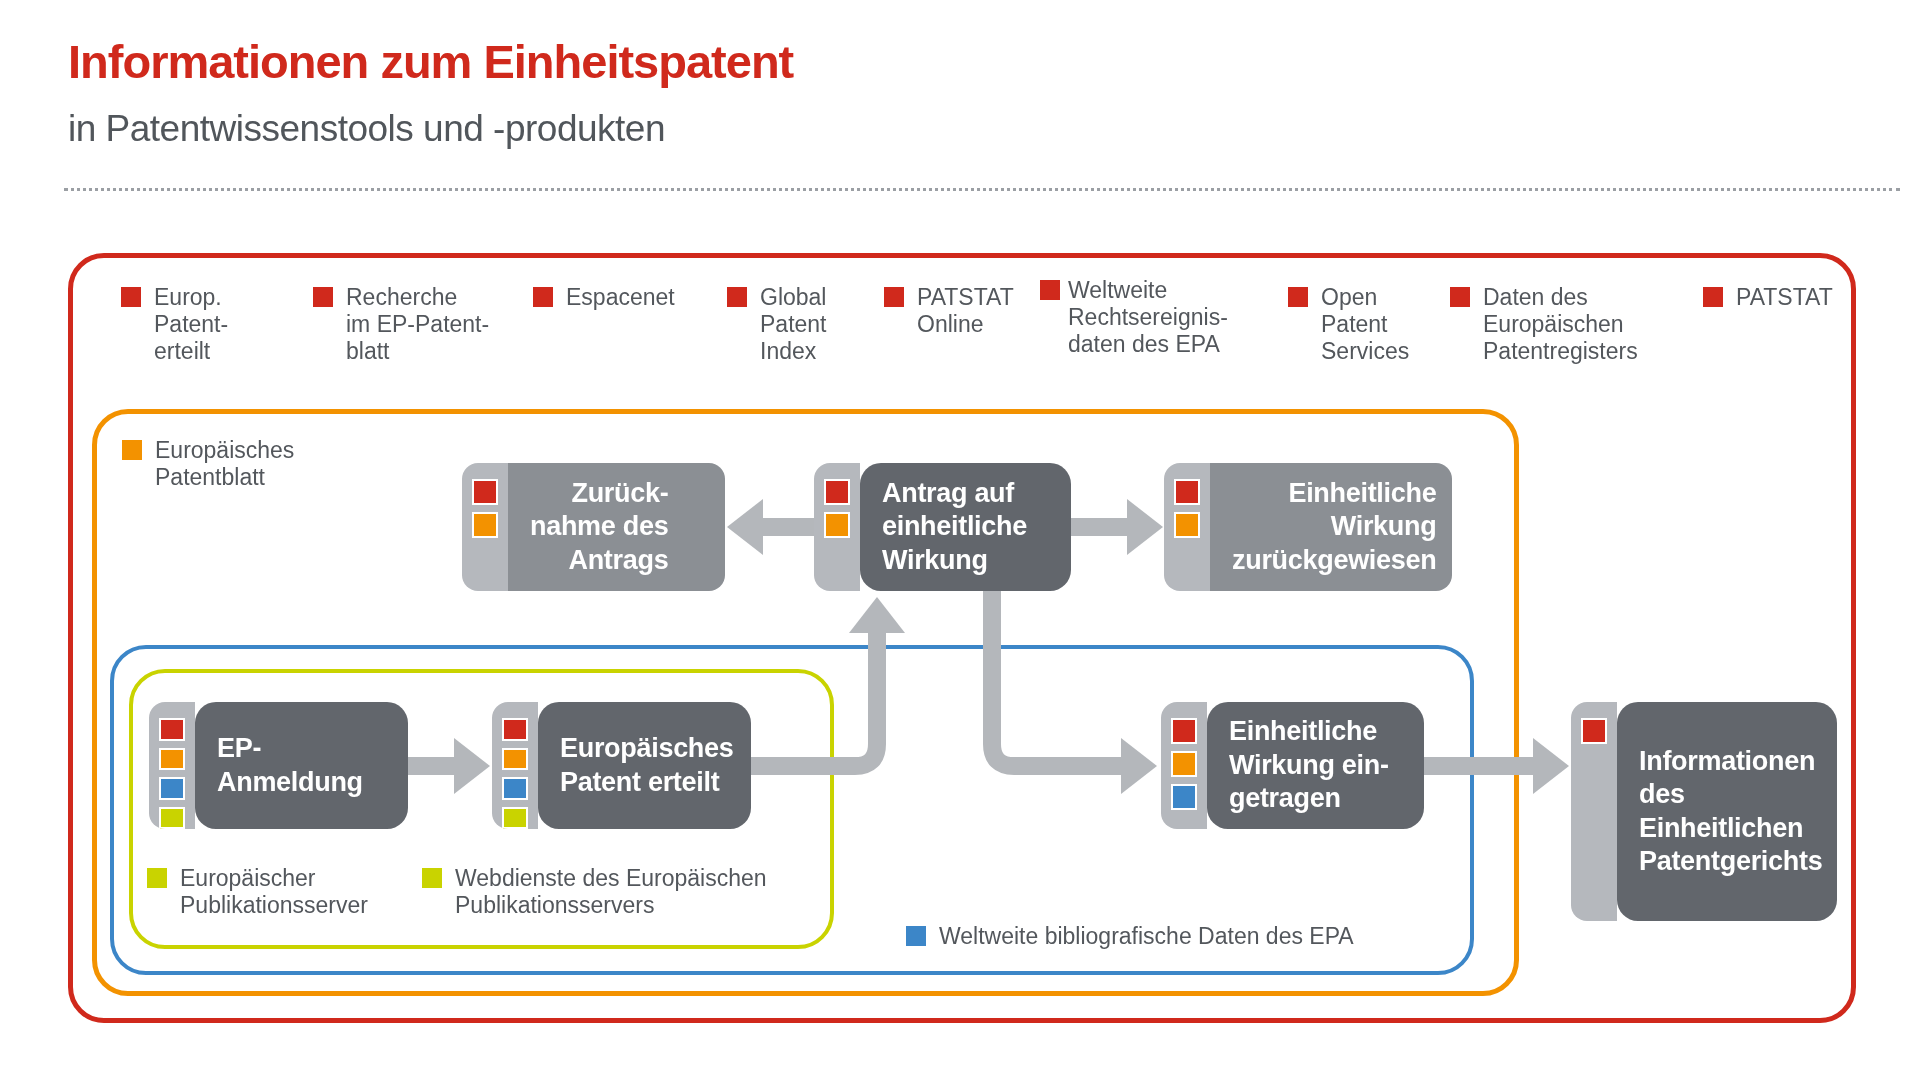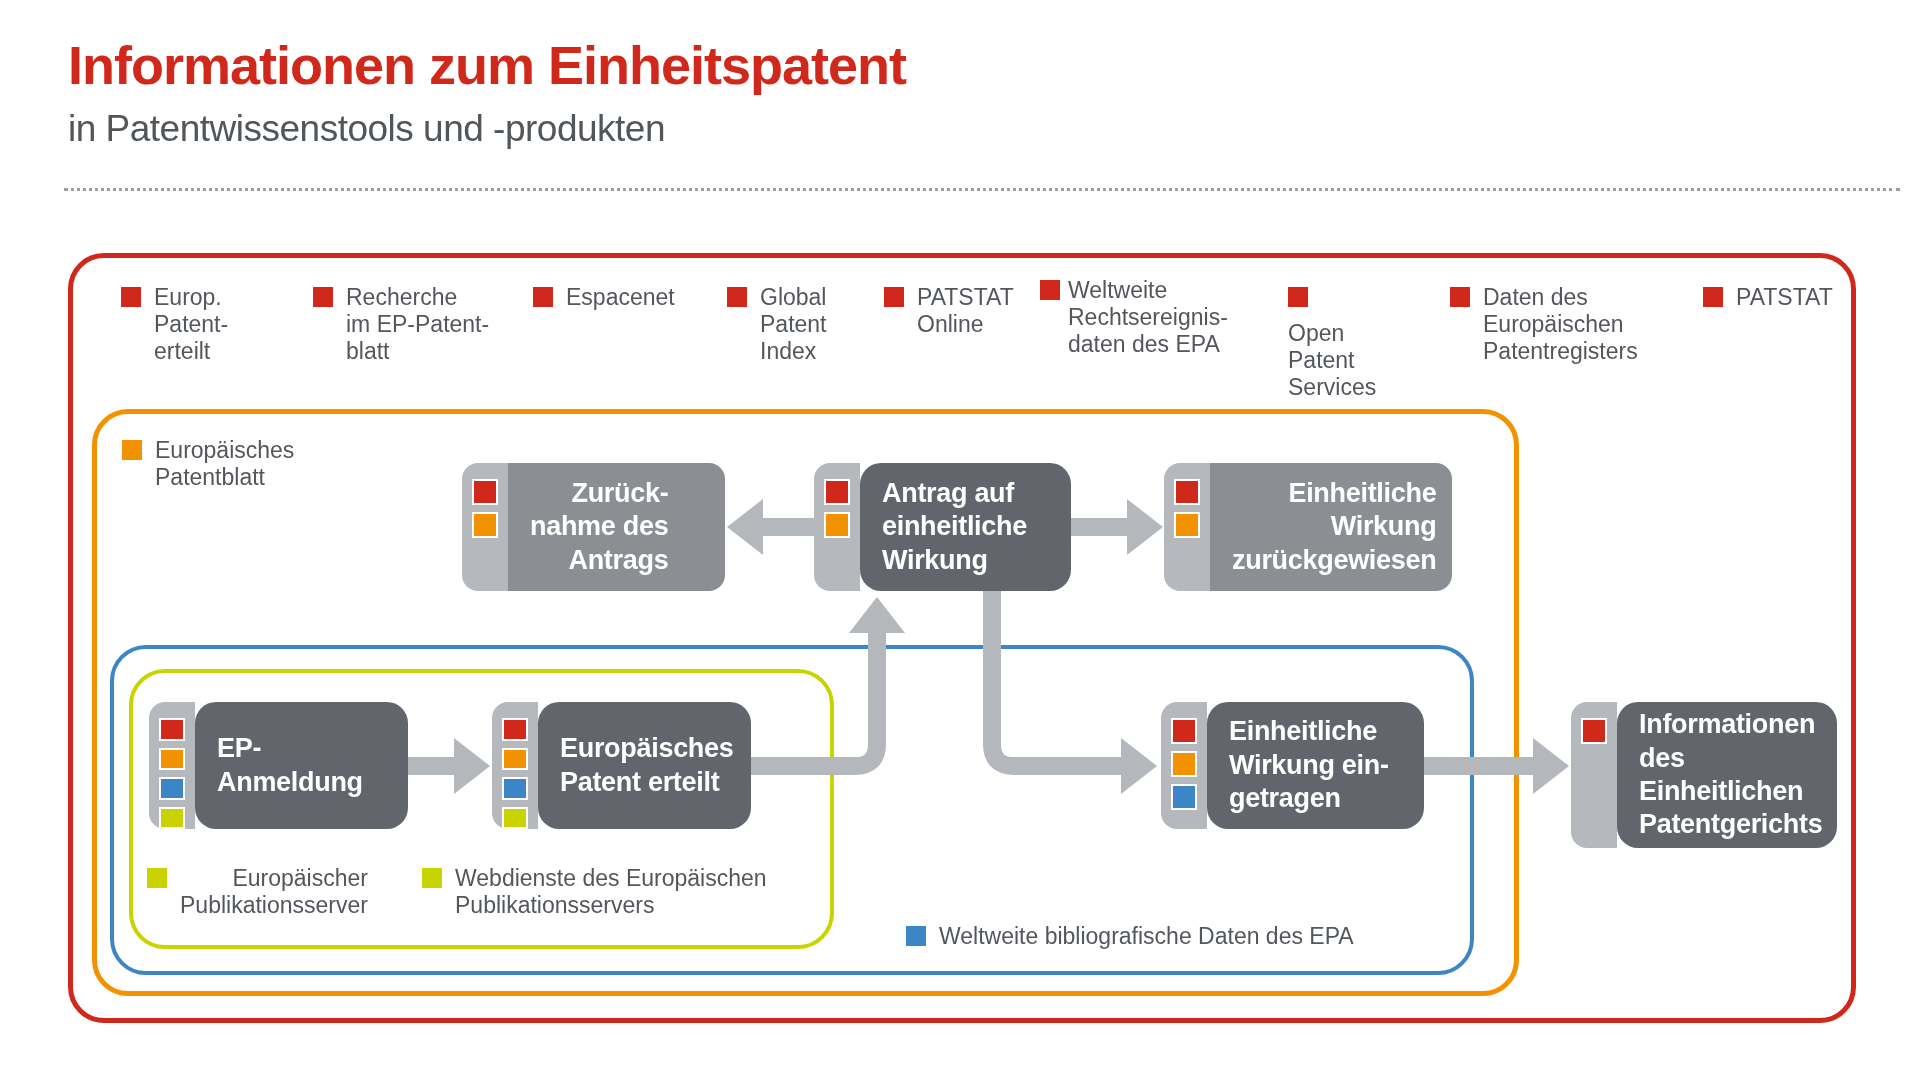--- a/index.html
+++ b/index.html
@@ -1,19 +1,19 @@
 <!DOCTYPE html>
 <html style="--red: #d0291c; --orange: #f39200; --blue: #3c86c8; --green: #c9d300; --box-dark: #62666c; --box-medium: #8b8f94; --strip: #b5b8bd; --arrow: #b4b7bb; --text: #53575c;"><head>
 <meta charset="utf-8">
 <style>
   html,body{margin:0;padding:0;background:#ffffff;}
   body{width:1920px;height:1080px;font-family:"Liberation Sans",sans-serif;color:#53575c;}
   .stage{position:relative;width:1920px;height:1080px;overflow:hidden;background:#fff;}
 
-  .title{position:absolute;left:68px;top:34px;font-size:54px;font-weight:bold;
+  .title{position:absolute;left:68px;top:34px;font-size:47px;font-weight:bold;
          color:var(--red);letter-spacing:-1px;}
   .subtitle{position:absolute;left:68px;top:108px;font-size:37px;font-weight:normal;
          color:#51565b;letter-spacing:-0.5px;}
   .rule{position:absolute;left:64px;top:188px;width:1836px;height:0;
          border-top:3px dotted #9b9fa4;}
 
   .frame{position:absolute;border-radius:36px;background:transparent;}
   .frame-red{left:68px;top:253px;width:1778px;height:760px;border:5px solid var(--red);}
   .frame-orange{left:92px;top:409px;width:1417px;height:577px;border:5px solid var(--orange);}
   .frame-blue{left:110px;top:645px;width:1356px;height:322px;border:4px solid var(--blue);}
@@ -99,21 +99,21 @@
     <span class="sq sq-red"></span>
     <span class="lbl">PATSTAT
 Online</span>
   </div>
   <div class="legend" style="left:1040px;top:277px;gap:8px;">
     <span class="sq sq-red"></span>
     <span class="lbl">Weltweite
 Rechtsereignis-
 daten des EPA</span>
   </div>
-  <div class="legend" style="left:1288px;top:284px;flex-direction:column;">
+  <div class="legend" style="left:1288px;top:284px;">
     <span class="sq sq-red"></span>
     <span class="lbl">Open
 Patent
 Services</span>
   </div>
   <div class="legend" style="left:1450px;top:284px;">
     <span class="sq sq-red"></span>
     <span class="lbl">Daten des
 Europäischen
 Patentregisters</span>
@@ -121,21 +121,21 @@
   <div class="legend" style="left:1703px;top:284px;">
     <span class="sq sq-red"></span>
     <span class="lbl">PATSTAT</span>
   </div>
 
   <div class="legend" style="left:122px;top:437px;">
     <span class="sq sq-orange"></span>
     <span class="lbl">Europäisches
 Patentblatt</span>
   </div>
-  <div class="legend" style="left:147px;top:865px;text-align:right;">
+  <div class="legend" style="left:147px;top:865px;">
     <span class="sq sq-green"></span>
     <span class="lbl">Europäischer
 Publikationsserver</span>
   </div>
   <div class="legend" style="left:422px;top:865px;">
     <span class="sq sq-green"></span>
     <span class="lbl">Webdienste des Europäischen
 Publikationsservers</span>
   </div>
   <div class="legend" style="left:906px;top:923px;">
@@ -199,21 +199,21 @@
     <div class="strip">
         <span class="sq sq-red"></span>
         <span class="sq sq-orange"></span>
         <span class="sq sq-blue"></span>
       </div>
     <div class="body">Einheitliche
 Wirkung ein-
 getragen</div>
   </div>
 
-  <div class="fbox fbox-dark" style="left:1571px;top:702px;width:266px;height:146px;">
+  <div class="fbox fbox-dark" style="left:1571px;top:702px;width:266px;height:219px;">
     <div class="strip">
         <span class="sq sq-red"></span>
       </div>
     <div class="body">Informationen
 des
 Einheitlichen
 Patentgerichts</div>
   </div>
 
 </div>

